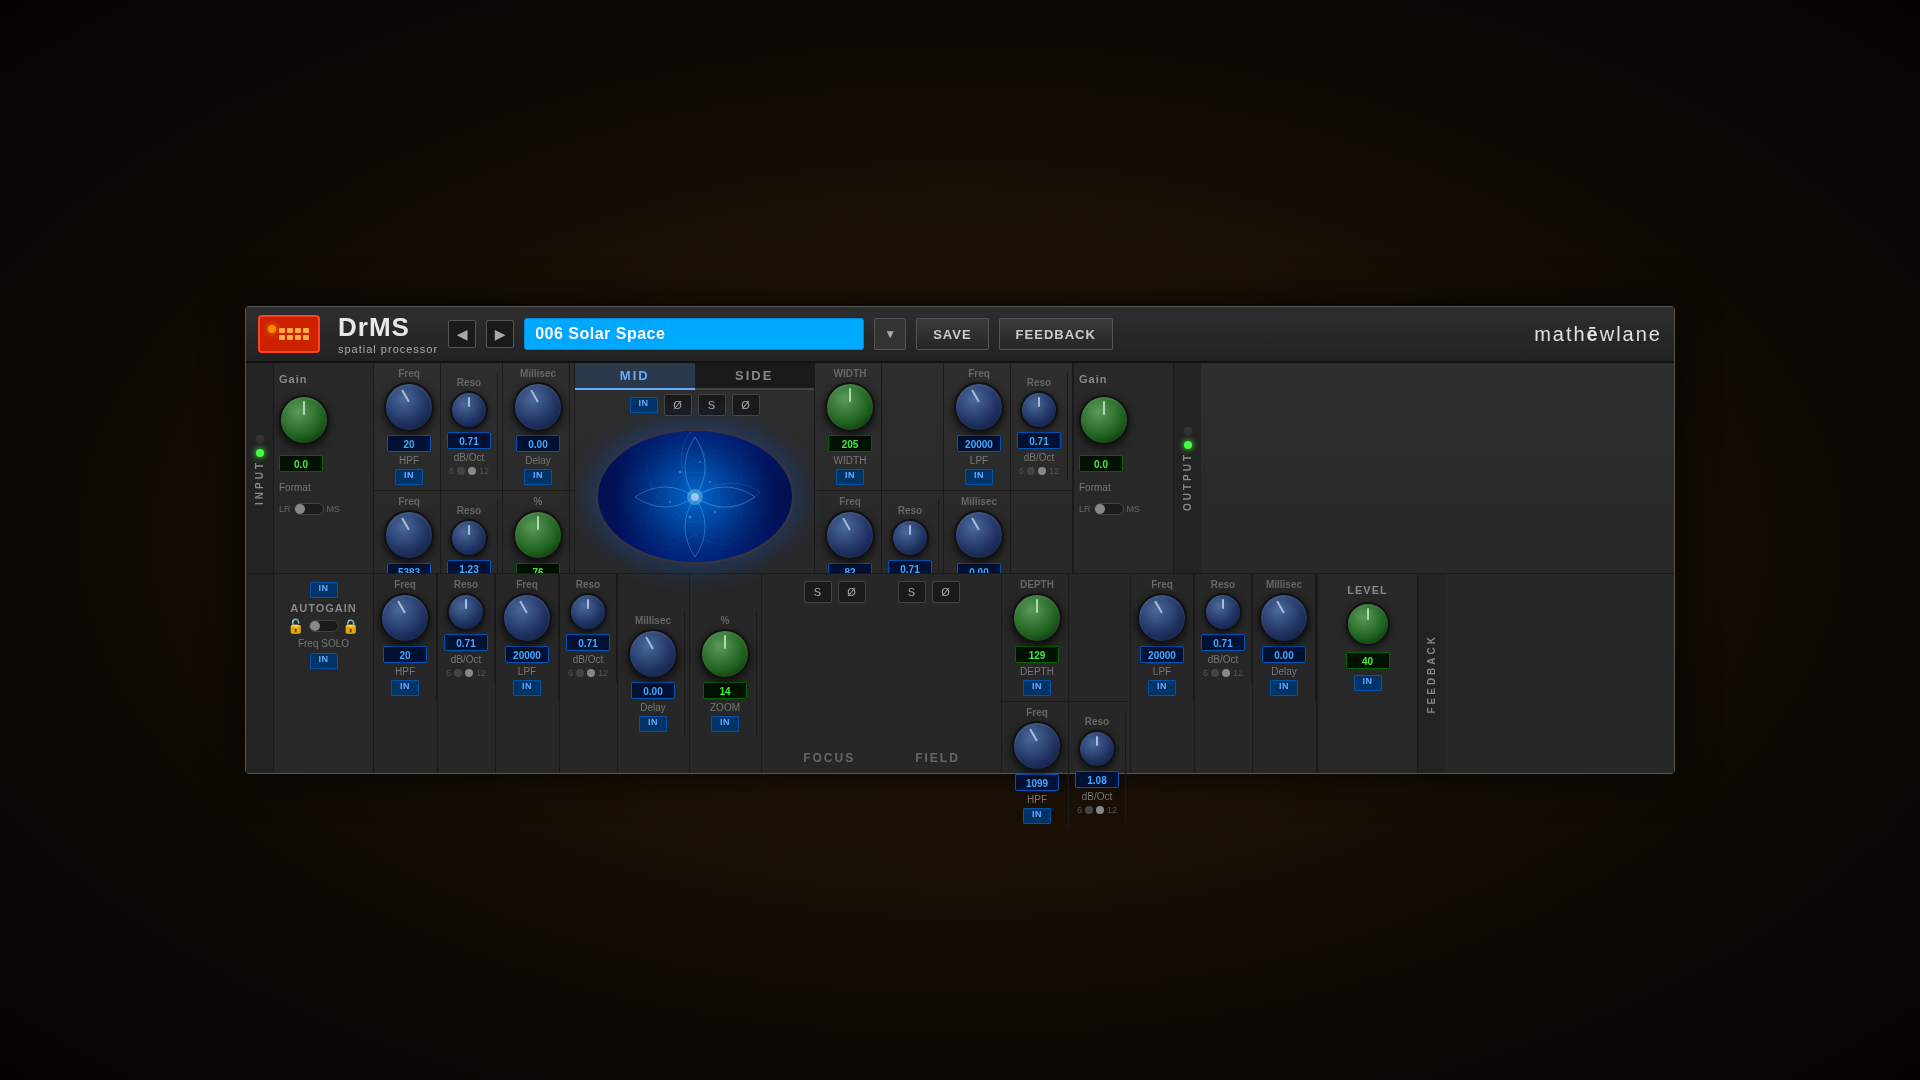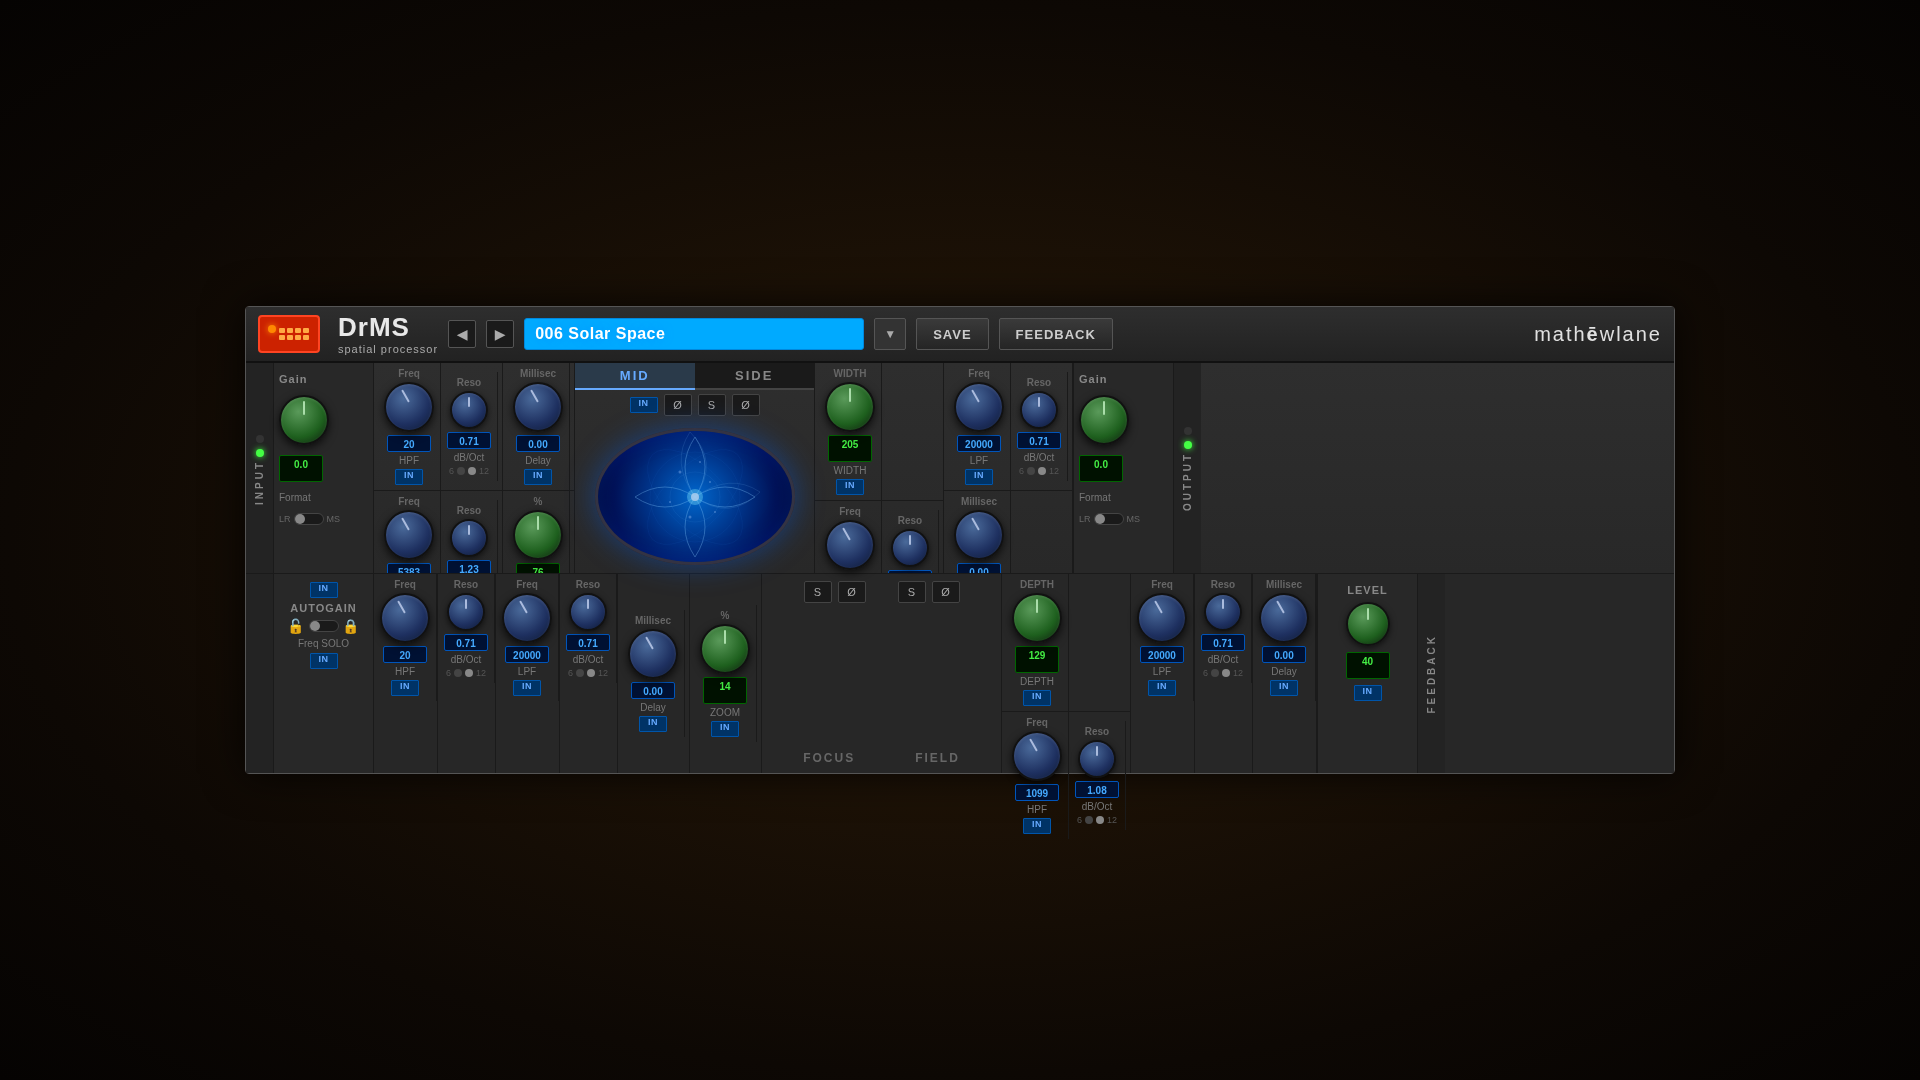--- a/index.html
+++ b/index.html
@@ -425,21 +425,21 @@
       border-radius: 2px;
       padding: 0 3px;
     }
     .val-green {
       background: #001100;
       border: 1px solid #006600;
       color: #44ee44;
       font-size: 10px;
       font-weight: bold;
       text-align: center;
-      height: 27px;
+      height: 17px;
       line-height: 17px;
       min-width: 44px;
       border-radius: 2px;
       padding: 0 3px;
     }
 
     .band-top-label {
       font-size: 10px;
       color: #666;
       font-weight: bold;

